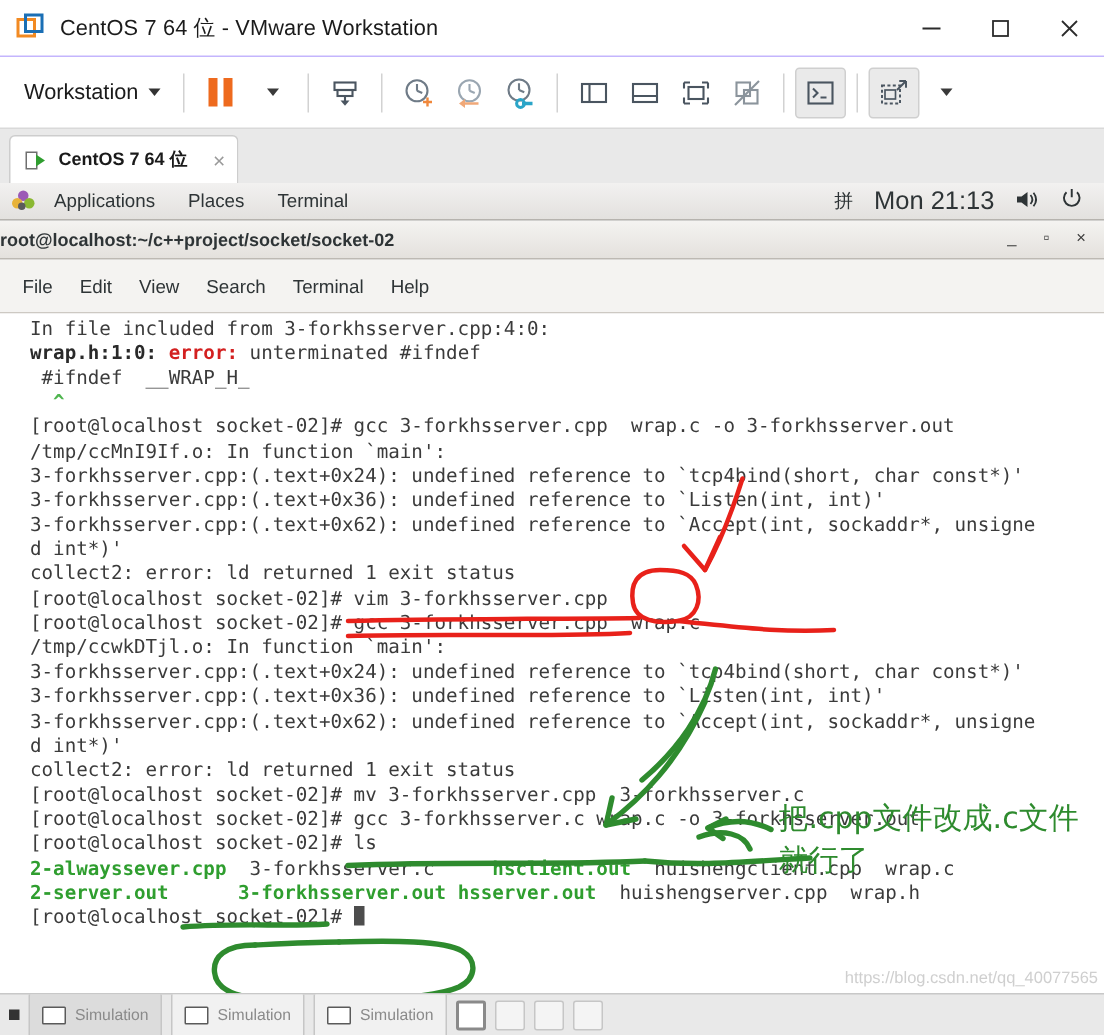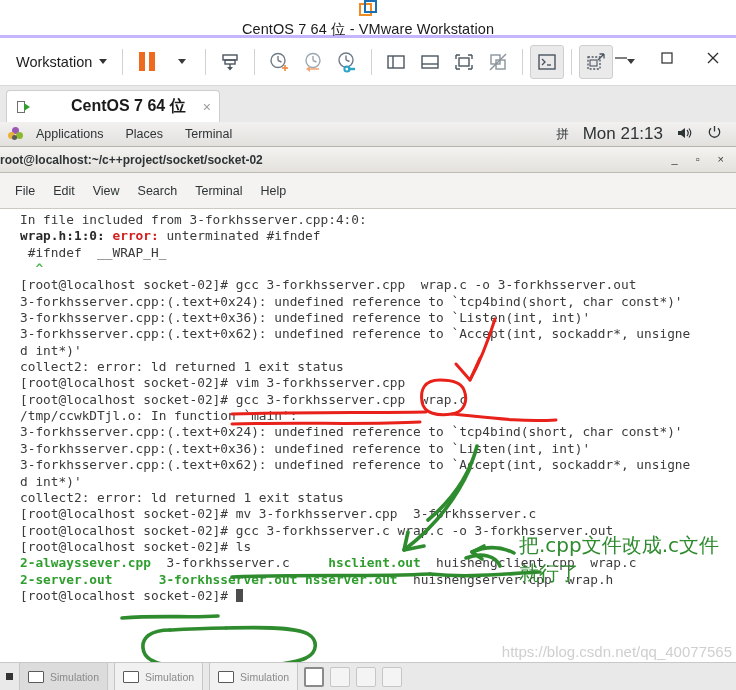--- a/index.html
+++ b/index.html
@@ -7,21 +7,21 @@
     width: 736px; height: 690px;
     background: #ffffff;
     font-family: "Liberation Sans", sans-serif;
     overflow: hidden;
   }
   #app { position: relative; width: 736px; height: 690px; background:#fff; }
 
   
   .vm-titlebar {
     height: 38px; display: flex; align-items: center;
-    background: #ffffff; border-bottom: 3px solid #c4b5fd; flex-direction: column;
+    background: #ffffff; border-bottom: 1px solid #c4b5fd;
   }
   .vm-logo {
     width: 20px; height: 20px; margin-left: 11px; margin-right: 9px;
     position: relative; flex: 0 0 auto;
   }
   .vm-logo .sq1 {
     position: absolute; left: 0; top: 3px; width: 13px; height: 13px;
     border: 2.5px solid #f28a22; background:#fff;
   }
   .vm-logo .sq2 {
@@ -63,21 +63,21 @@
   
   .vm-tabstrip {
     height: 36px; background: #e9e9e9; display:flex; align-items:flex-end;
     border-bottom: 0; padding-left: 6px;
   }
   .vm-tab {
     height: 32px; background:#fff; display:flex; align-items:center; gap:7px;
     padding: 0 8px 0 10px; border:1px solid #cdcdcd; border-bottom:none;
     border-radius: 4px 4px 0 0; min-width: 140px;
   }
-  .vm-tab-label { font-size:16px; font-weight:bold; color:#1a1a1a;margin-left:32px; }
+  .vm-tab-label { font-size:12px; font-weight:bold; color:#1a1a1a; }
   .vm-tab-close { color:#9a9a9a; font-size:14px; margin-left:auto; padding-left:10px;}
   .tabicon { position:relative; width:15px; height:14px; flex:0 0 auto;}
   .tabicon .a{position:absolute;left:0;top:1px;width:8px;height:12px;border:1.6px solid #6f6f6f;}
   .tabicon .b{position:absolute;left:4px;top:0px;width:10px;height:13px;border:1.6px solid #6f6f6f;background:#fff;}
   .tabicon .p{position:absolute;left:7px;top:3px;width:0;height:0;border-left:6px solid #2f9e2f;border-top:4px solid transparent;border-bottom:4px solid transparent;}
 
   
   .guest {
     position: relative; background:#000; height: 540px; overflow:hidden;
   }
@@ -138,21 +138,21 @@
   .anno { position:absolute; left:0; top:0; width:736px; height:540px; pointer-events:none; }
   .cn-note {
     position:absolute; left:519px; top:409px; width:215px;
     font-family:"DejaVu Sans","Liberation Sans",sans-serif;
     font-size:20px; line-height:28px; color:#2e8b2e; font-weight:500;
   }
 
   
   .watermark {
     position:absolute; right:4px; bottom:2px;
-    font-size:15px; color:#cfcfcf;
+    font-size:11px; color:#cfcfcf;
     font-family:"Liberation Sans", sans-serif;
   }
 
   
   .vm-statusbar {
     height: 28px; background:#e9e9e9; border-top:1px solid #c8c8c8;
     display:flex; align-items:center; gap:6px; padding: 0 6px;
     overflow:hidden;
   }
   .sb-chip {
@@ -371,20 +371,21 @@
         <span class="term-menu">Terminal</span>
         <span class="term-menu">Help</span>
       </div>
 
       <div class="term-body">
         <div class="tline"><span>In file included from 3-forkhsserver.cpp:4:0:</span></div>
         <div class="tline"><span class="b">wrap.h:1:0:</span> <span class="err">error:</span> unterminated #ifndef</div>
         <div class="tline"><span> #ifndef  __WRAP_H_</span></div>
         <div class="tline"><span class="caretmark">  ^</span></div>
         <div class="tline"><span>[root@localhost socket-02]# gcc 3-forkhsserver.cpp  wrap.c -o 3-forkhsserver.out</span></div>
+        <div class="tline"><span>/tmp/ccMnI9If.o: In function `main':</span></div>
         <div class="tline"><span>3-forkhsserver.cpp:(.text+0x24): undefined reference to `tcp4bind(short, char const*)'</span></div>
         <div class="tline"><span>3-forkhsserver.cpp:(.text+0x36): undefined reference to `Listen(int, int)'</span></div>
         <div class="tline"><span>3-forkhsserver.cpp:(.text+0x62): undefined reference to `Accept(int, sockaddr*, unsigne</span></div>
         <div class="tline"><span>d int*)'</span></div>
         <div class="tline"><span>collect2: error: ld returned 1 exit status</span></div>
         <div class="tline"><span>[root@localhost socket-02]# vim 3-forkhsserver.cpp</span></div>
         <div class="tline"><span>[root@localhost socket-02]# gcc 3-forkhsserver.cpp  wrap.c</span></div>
         <div class="tline"><span>/tmp/ccwkDTjl.o: In function `main':</span></div>
         <div class="tline"><span>3-forkhsserver.cpp:(.text+0x24): undefined reference to `tcp4bind(short, char const*)'</span></div>
         <div class="tline"><span>3-forkhsserver.cpp:(.text+0x36): undefined reference to `Listen(int, int)'</span></div>

